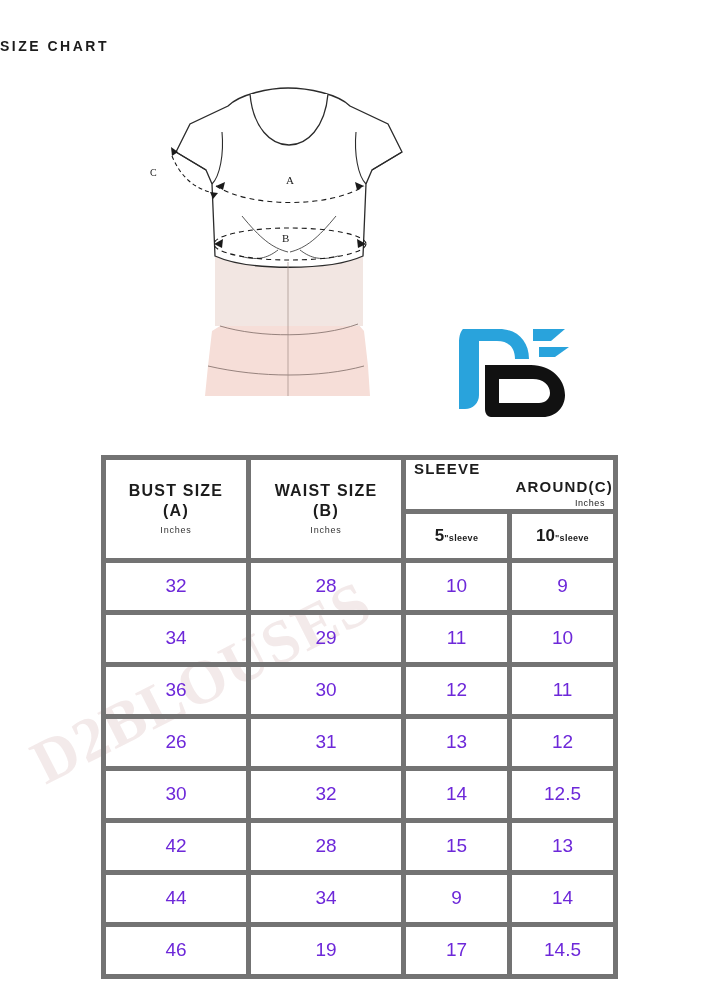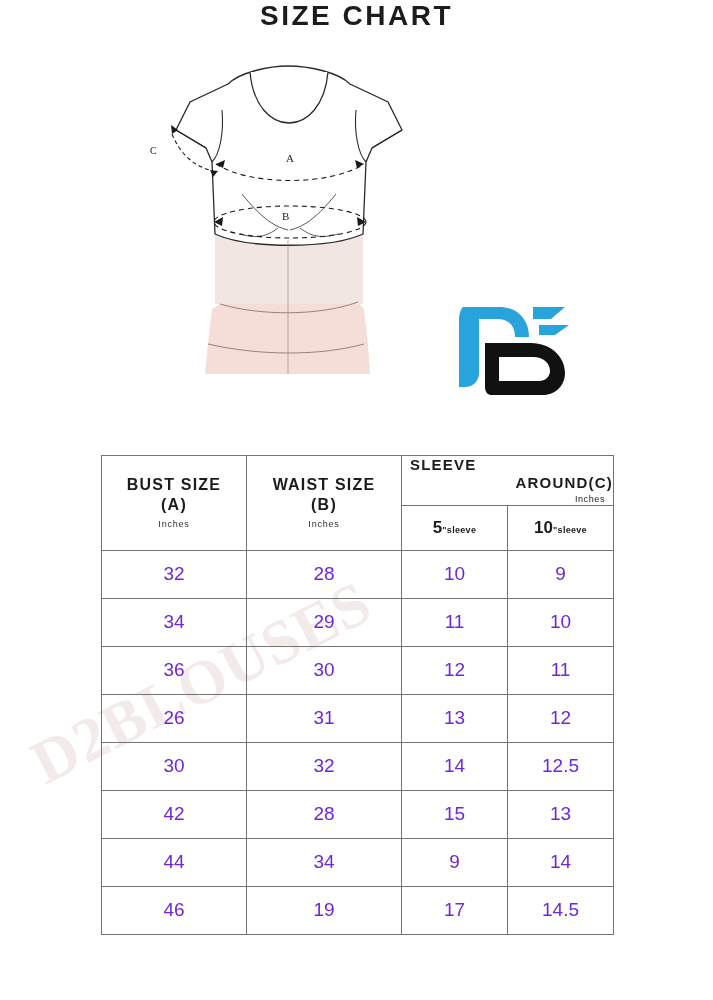--- a/index.html
+++ b/index.html
@@ -11,24 +11,24 @@
     width: 713px;
     height: 1000px;
     position: relative;
     font-family: "Liberation Sans", sans-serif;
     color: #1a1a1a;
     overflow: hidden;
   }
 
   
   #page-title {
-    text-align: center;
-    font-size: 28px;
+    font-size: 14px;
     font-weight: bold;
     letter-spacing: 2.5px;
+    margin-top: 38px;
     color: #1c1c1c;
   }
 
   
   #illustration {
     position: relative;
     width: 713px;
     height: 340px;
     margin-top: 12px;
   }
@@ -66,21 +66,21 @@
     left: 101px;
     top: 455px;
     width: 512px;
   }
   table.size-table {
     border-collapse: collapse;
     width: 512px;
     table-layout: fixed;
   }
   table.size-table td, table.size-table th {
-    border: 1px solid #737373;
+    border: 5px solid #737373;
     text-align: center;
     vertical-align: middle;
     padding: 0;
   }
   .col-a { width: 145px; }
   .col-b { width: 155px; }
   .col-c1 { width: 106px; }
   .col-c2 { width: 106px; }
 
   .hdr-main {

